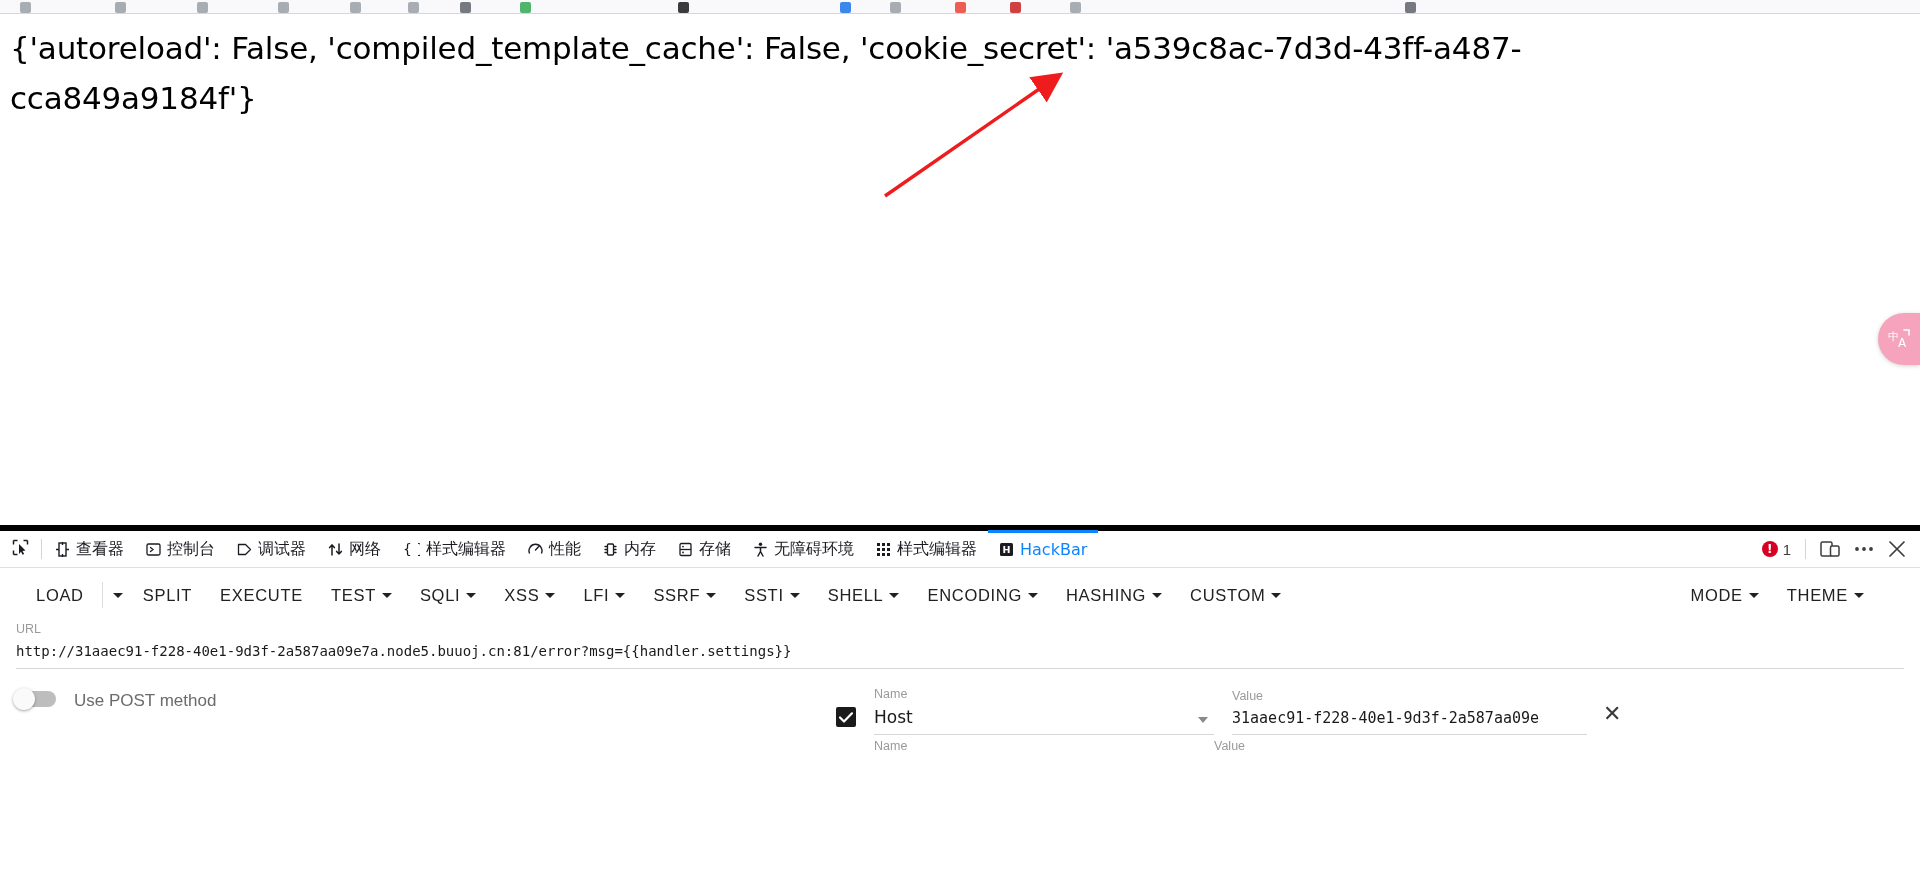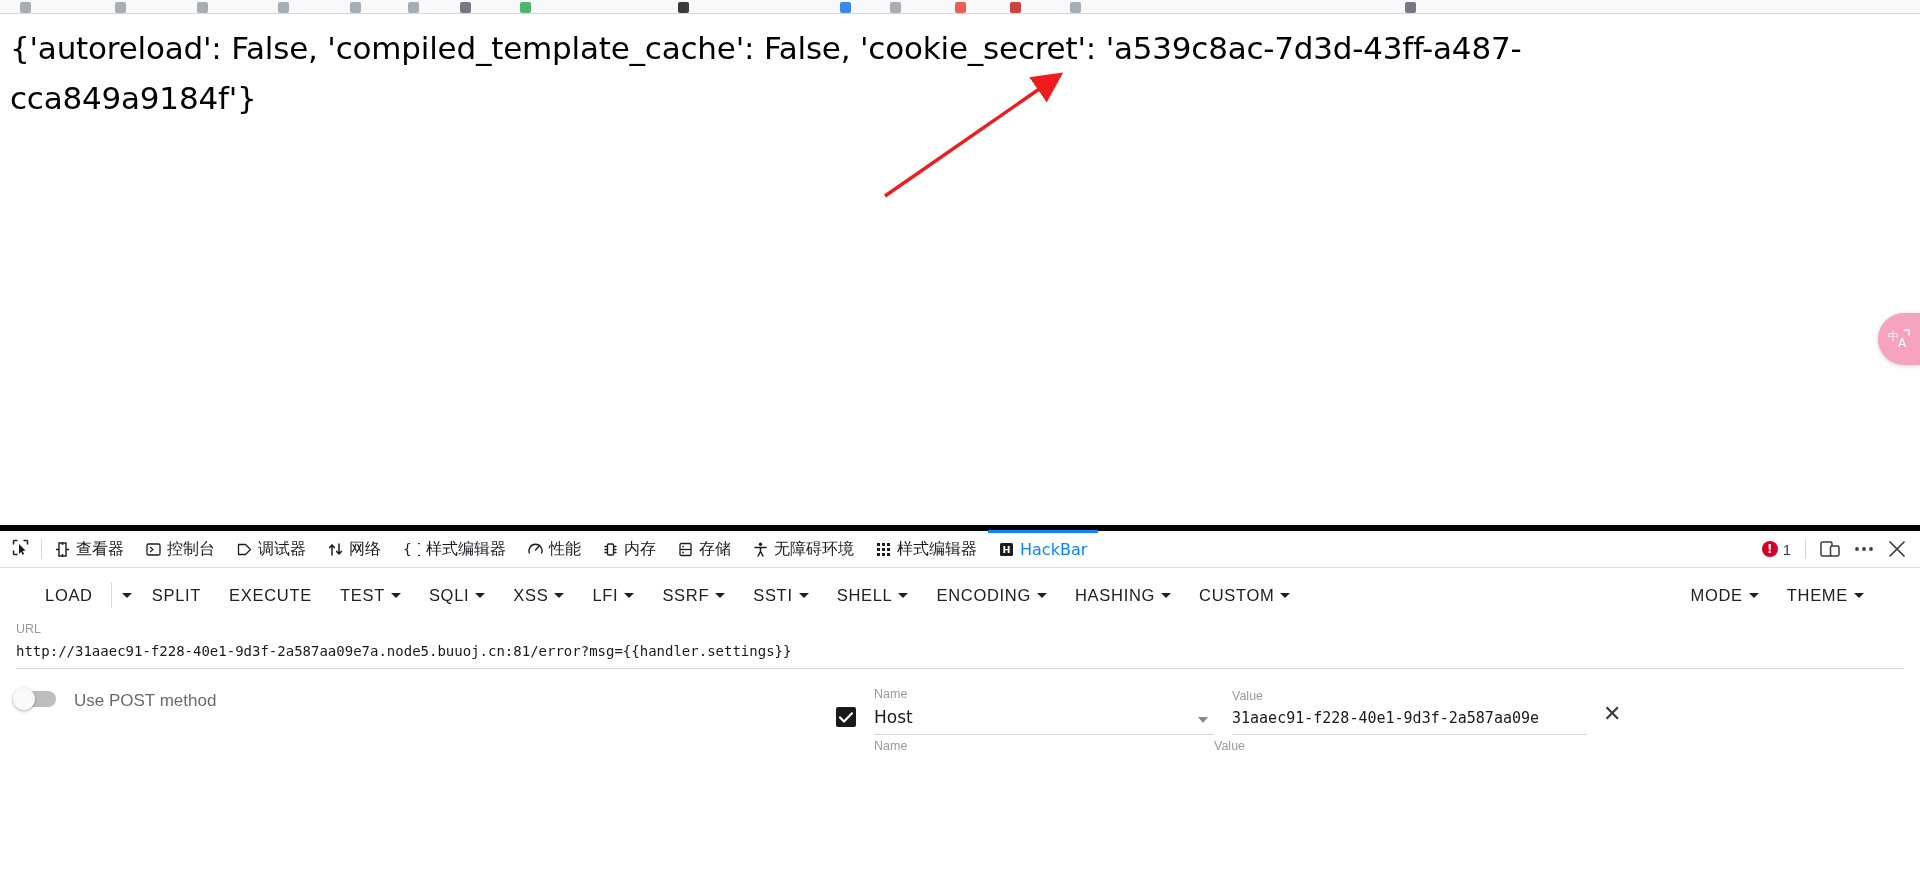--- a/index.html
+++ b/index.html
@@ -103,21 +103,21 @@
     font-family: "DejaVu Sans", sans-serif;
   }
   .dt-vsep { width:1px; height:20px; background:#d5d5d5; }
   .icon-btn { display:flex; align-items:center; justify-content:center; cursor:default; }
 
   
   .hackbar { flex: 1 1 auto; background: #ffffff; position: relative; overflow: hidden; }
 
   .hb-toolbar {
     height: 54px; display: flex; align-items: center;
-    padding: 0 22px; gap: 0; margin-left: 9px;
+    padding: 0 22px; gap: 0;
   }
   .hb-btn {
     font-family: "Liberation Sans", sans-serif;
     font-size: 16.5px; font-weight: 500; letter-spacing: .7px;
     color: #212121; padding: 8px 14px; cursor: default;
     display: flex; align-items: center; gap: 6px; white-space: nowrap;
     background: none; border: 0;
   }
   .caret {
     width: 0; height: 0; border-left: 5px solid transparent;

